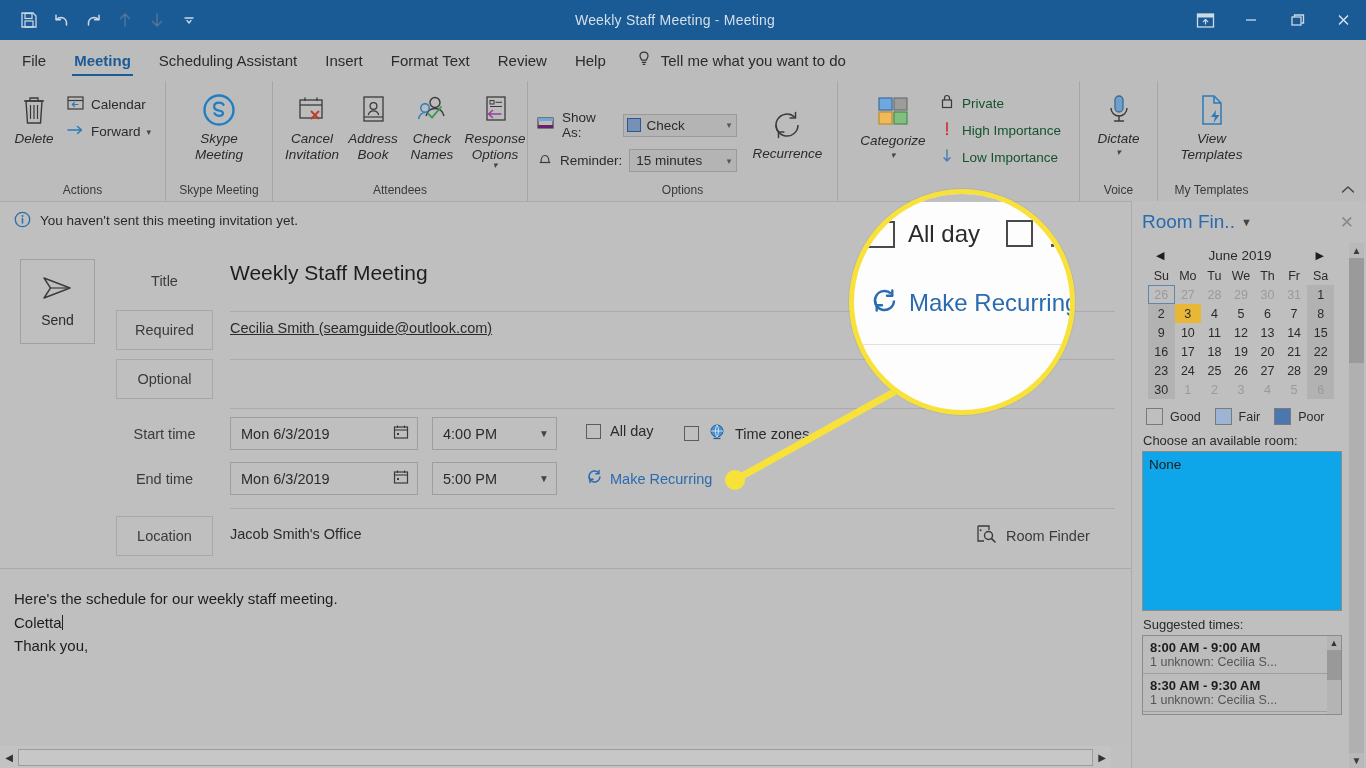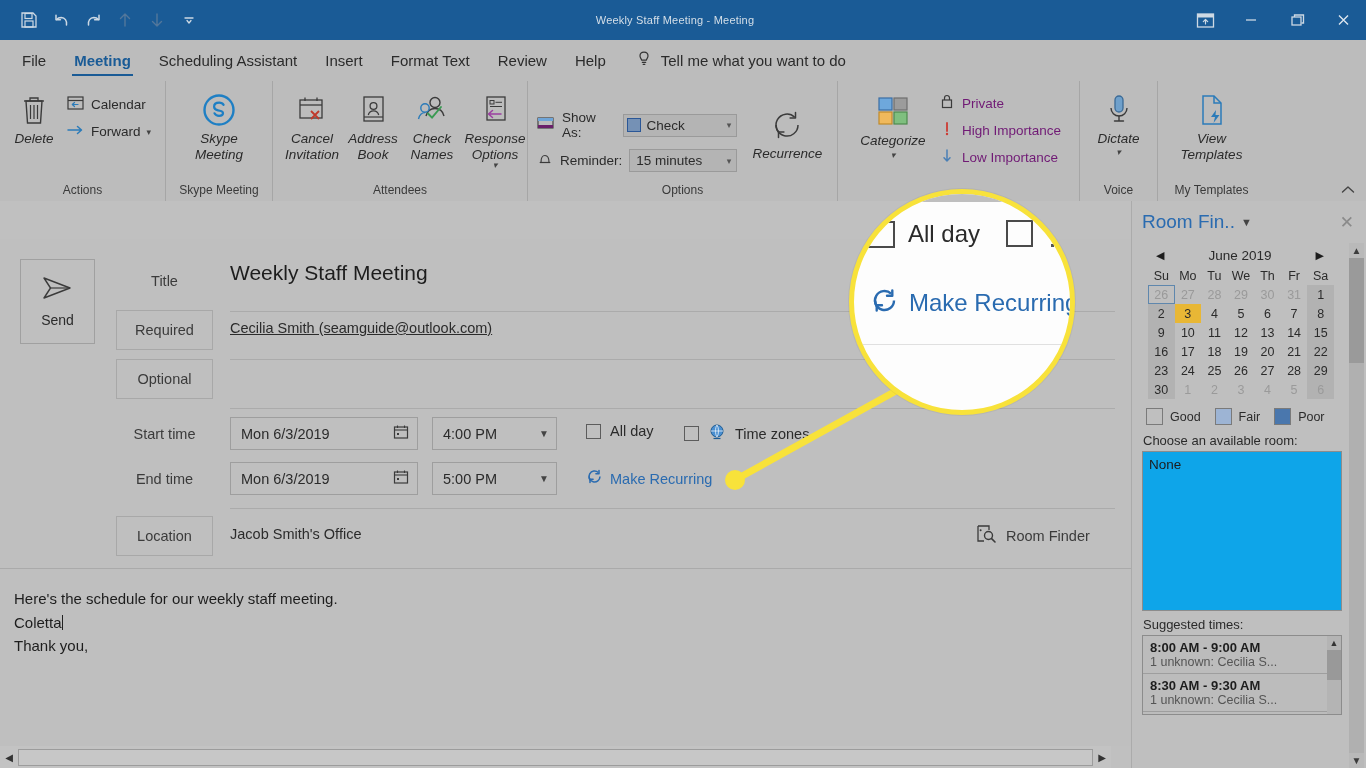--- a/index.html
+++ b/index.html
@@ -16,21 +16,21 @@
     position: absolute; left: 0; top: 0; width: 1366px; height: 40px;
     background: #1a5b96; display: flex; align-items: center;
   }
   .qat { display: flex; align-items: center; gap: 2px; padding-left: 14px; }
   .qat-btn {
     width: 30px; height: 28px; display: flex; align-items: center; justify-content: center;
   }
   .qat-btn svg { display: block; }
   .title-text {
     position: absolute; left: 0; right: 16px; text-align: center;
-    color: #d5dfe8; font-size: 11px; letter-spacing: .2px;
+    color: #d5dfe8; font-size: 14px; letter-spacing: .2px;
   }
   .title-text .dash { color: #b8c8d8; }
   .winctl { position: absolute; right: 0; top: 0; height: 40px; display: flex; }
   .winctl-btn { width: 46px; height: 40px; display: flex; align-items: center; justify-content: center; }
 
   
   .tabrow {
     position: absolute; left: 0; top: 40px; width: 1366px; height: 41px;
     background: #bcbcbc; display: flex; align-items: center; padding-left: 8px;
   }
@@ -70,21 +70,21 @@
   }
   .stack { display: flex; flex-direction: column; gap: 2px; padding-top: 4px; }
   .fieldrow { display: flex; align-items: center; gap: 7px; font-size: 13.5px; color: #2b2b2b; }
   .combo {
     display: flex; align-items: center; gap: 6px; width: 120px; height: 23px;
     border: 1px solid #9a9a9a; background: #b4b4b4; padding: 0 3px; font-size: 13.5px;
     position: relative;
   }
   .combo .caret { position: absolute; right: 5px; font-size: 9px; color: #555; }
   .swatch-busy { width: 14px; height: 14px; background: #7591b5; border: 1px solid #2b5797; }
-  .impline { display: flex; align-items: center; gap: 7px; font-size: 13.5px; color: #701a75; padding: 2px 0; }
+  .impline { display: flex; align-items: center; gap: 7px; font-size: 13.5px; color: #14532d; padding: 2px 0; }
   .ribbon-collapse { position: absolute; right: 10px; bottom: 2px; font-size: 13px; color: #444; }
 
   
   .infobar {
     position: absolute; left: 0; top: 201px; width: 1131px; height: 38px;
     background: #bfbfbf; display: flex; align-items: center; gap: 9px; padding-left: 14px;
     font-size: 13.5px; color: #2b2b2b; border-top: 1px solid #ababab;
   }
 
   
@@ -556,20 +556,30 @@
       <div class="rgroup-label">My Templates</div>
     </div>
 
     <div class="ribbon-collapse">
       <svg width="16" height="12" viewBox="0 0 16 12">
           <path d="M2.5 8L8 3l5.5 5" fill="none" stroke="#444" stroke-width="1.4" stroke-linecap="round" stroke-linejoin="round"></path>
         </svg>
     </div>
   </div>
 
+  <div class="infobar">
+    <span>
+      <svg width="17" height="17" viewBox="0 0 17 17">
+          <circle cx="8.5" cy="8.5" r="7.2" fill="none" stroke="#2b6fa8" stroke-width="1.3"></circle>
+          <path d="M8.5 7.4v4.6" stroke="#2b6fa8" stroke-width="1.5" stroke-linecap="round"></path>
+          <circle cx="8.5" cy="5" r="1" fill="#2b6fa8"></circle>
+        </svg>
+    </span>
+    <span>You haven't sent this meeting invitation yet.</span>
+  </div>
 
   <div class="formarea">
 
     <div class="sendbtn">
       <span>
         <svg width="34" height="26" viewBox="0 0 34 26">
             <path d="M3 3l26 10L3 23l6.5-10z" fill="none" stroke="#3b3b3b" stroke-width="1.4" stroke-linejoin="round"></path>
             <path d="M9.5 13H29" stroke="#3b3b3b" stroke-width="1.2"></path>
           </svg>
       </span>

